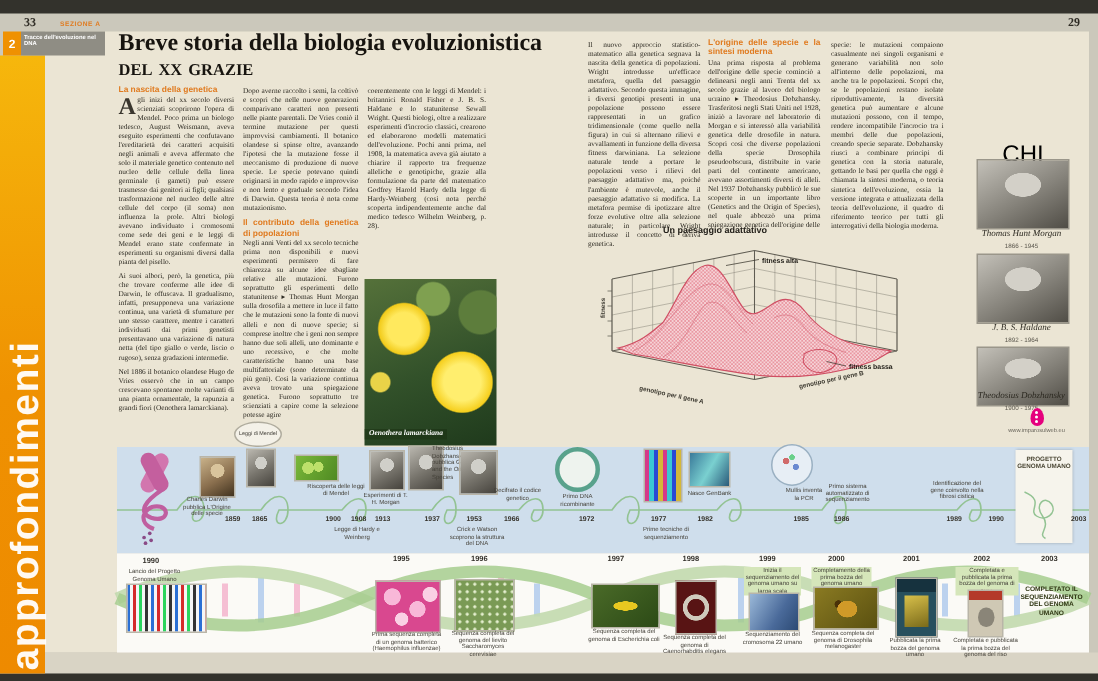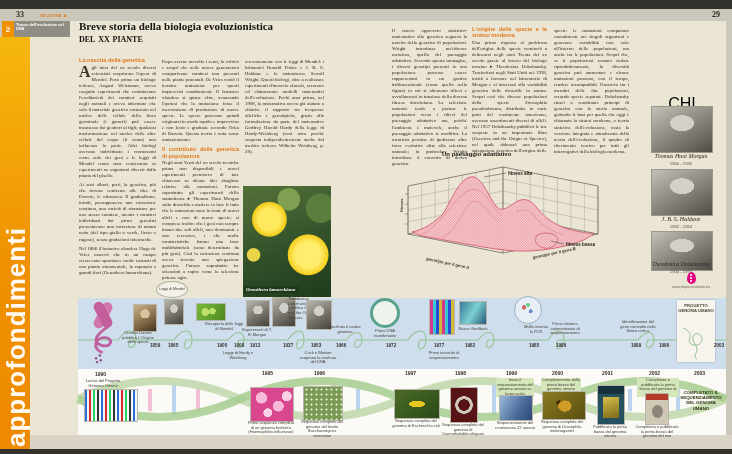--- a/index.html
+++ b/index.html
@@ -7,21 +7,21 @@
   .darkbar{position:absolute;left:0;width:732px;background:#33322c;}
   .paper{position:absolute;left:30px;top:21px;width:696px;height:414px;background:#ebe5d4;}
   .bottom-strip{position:absolute;left:0;top:435px;width:732px;height:14px;background:#d9d4c5;}
   .orange-bar{position:absolute;left:0;top:37px;width:30px;height:412px;background:linear-gradient(180deg,#f6b70c,#ef9101 55%,#ee8a00);}
   .vword{position:absolute;left:1px;bottom:2px;height:302px;writing-mode:vertical-rl;transform:rotate(180deg);font-family:"Liberation Sans",sans-serif;font-weight:bold;font-size:26px;letter-spacing:1px;color:rgba(255,255,255,.95);}
   .pagenum{position:absolute;font:bold 8px "Liberation Serif",serif;color:#2e2b24;}
   .sezione{position:absolute;font:bold 4.4px "Liberation Sans",sans-serif;color:#e07b20;letter-spacing:.4px;}
   .tab{position:absolute;left:2px;top:21px;height:16px;display:flex;}
   .tab-num{width:12px;background:#ef9101;color:#fff;font:bold 8px "Liberation Sans",sans-serif;display:flex;align-items:center;justify-content:center;}
   .tab-label{width:52px;background:#8f8d84;color:#fff;font:bold 3.9px "Liberation Sans",sans-serif;padding:1.5px 2px;line-height:1.25;}
-  .title{position:absolute;left:79px;top:21px;width:310px;color:#17140f;font-weight:bold;font-size:11px;line-height:1.05;}
+  .title{position:absolute;left:79px;top:21px;width:310px;color:#17140f;font-weight:bold;font-size:16px;line-height:1.05;}
   .title .sc{font-variant:small-caps;}
   .col{position:absolute;font-size:4.9px;line-height:1.23;color:#2c2921;text-align:justify;}
   .col p{margin:0 0 3px 0;}
   .colhead{font-family:"Liberation Sans",sans-serif;font-weight:bold;font-size:5.6px;color:#e07b20;margin:0 0 1.5px 0;line-height:1.1;}
   .dropcap{float:left;font-size:16px;line-height:13px;padding-right:1px;color:#3a362e;font-weight:bold;}
   .flower{position:absolute;left:243px;top:186px;width:88px;height:111px;background:
     radial-gradient(circle at 74% 62%, #ffee6e 0 13%, #f6cf1d 21%, rgba(0,0,0,0) 22%),
     radial-gradient(circle at 73% 60%, #c97e04 0 3%, rgba(0,0,0,0) 4%),
     radial-gradient(circle at 30% 30%, #ffe95e 0 11%, #f2cb1a 17%, rgba(0,0,0,0) 18%),
     radial-gradient(circle at 29% 28%, #c97e04 0 2.5%, rgba(0,0,0,0) 3.5%),
@@ -90,21 +90,21 @@
   <div class="sezione" style="left:40px;top:13px;">SEZIONE A</div>
   <div class="pagenum" style="left:712px;top:10px;">29</div>
 
   <div class="tab">
     <div class="tab-num">2</div>
     <div class="tab-label">Tracce dell'evoluzione nel DNA</div>
   </div>
 
   <div class="title">
     <div>Breve storia della biologia evoluzionistica</div>
-    <div class="sc">del xx piante</div>
+    <div class="sc">del xx grazie</div>
   </div>
 
   <div class="col" style="left:79px;top:57px;width:77px;">
     <div class="colhead">La nascita della genetica</div>
     <p><span class="dropcap">A</span><span>gli inizi del xx secolo diversi scienziati scoprirono l'opera di Mendel. Poco prima un biologo tedesco, August Weismann, aveva eseguito esperimenti che confutavano l'ereditarietà dei caratteri acquisiti negli animali e aveva affermato che solo il materiale genetico contenuto nel nucleo delle cellule della linea germinale (i gameti) può essere trasmesso dai genitori ai figli; qualsiasi trasformazione nel nucleo delle altre cellule del corpo (il soma) non influenza la prole. Altri biologi avevano individuato i cromosomi come sede dei geni e le leggi di Mendel erano state confermate in esperimenti su organismi diversi dalla pianta del pisello.</span></p>
     <p>Ai suoi albori, però, la genetica, più che trovare conferme alle idee di Darwin, le offuscava. Il gradualismo, infatti, presupponeva una variazione continua, una varietà di sfumature per uno stesso carattere, mentre i caratteri individuati dai primi genetisti presentavano una variazione di natura netta (del tipo giallo o verde, liscio o rugoso), senza gradazioni intermedie.</p>
     <p>Nel 1886 il botanico olandese Hugo de Vries osservò che in un campo crescevano spontanee molte varianti di una pianta ornamentale, la rapunzia a grandi fiori (Oenothera lamarckiana).</p>
   </div>
 
   <div class="col" style="left:162px;top:59px;width:77px;">

